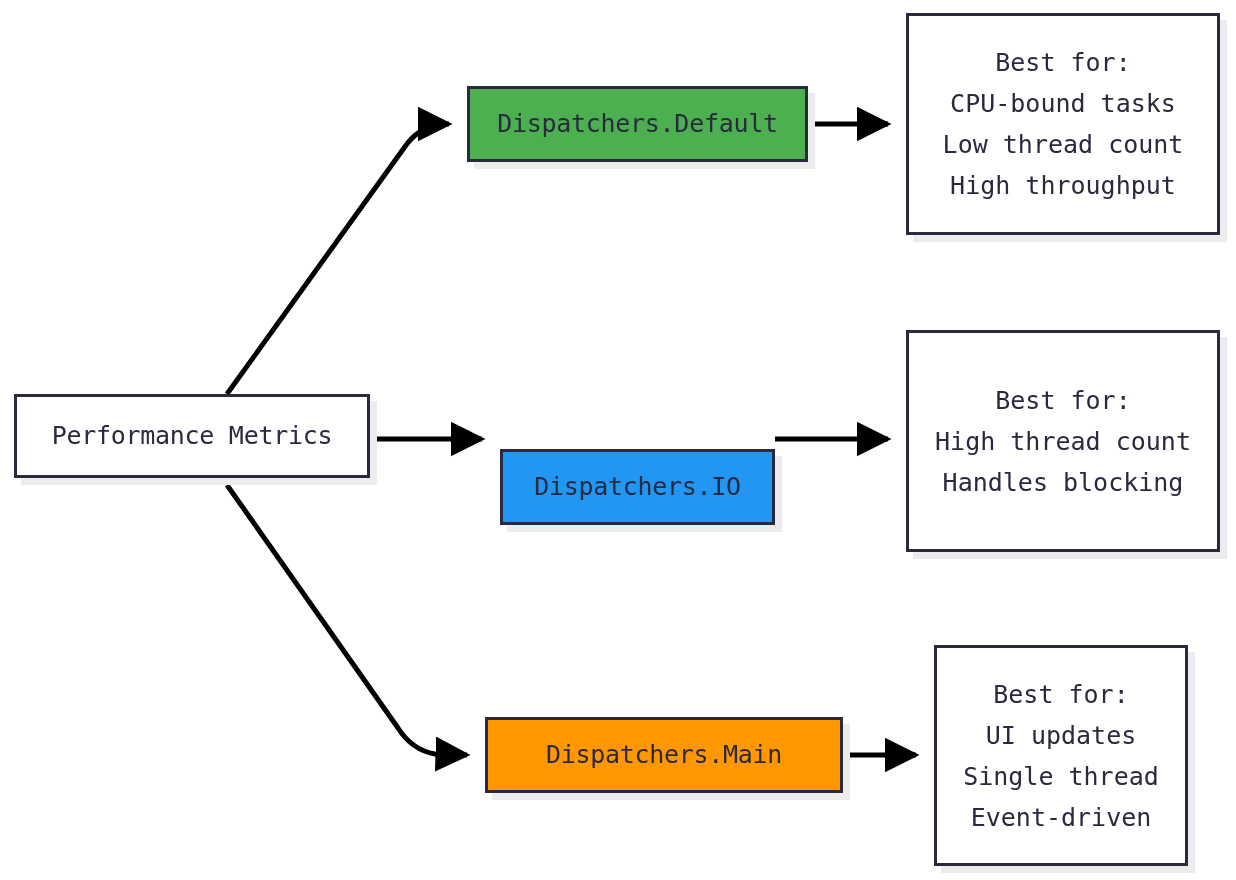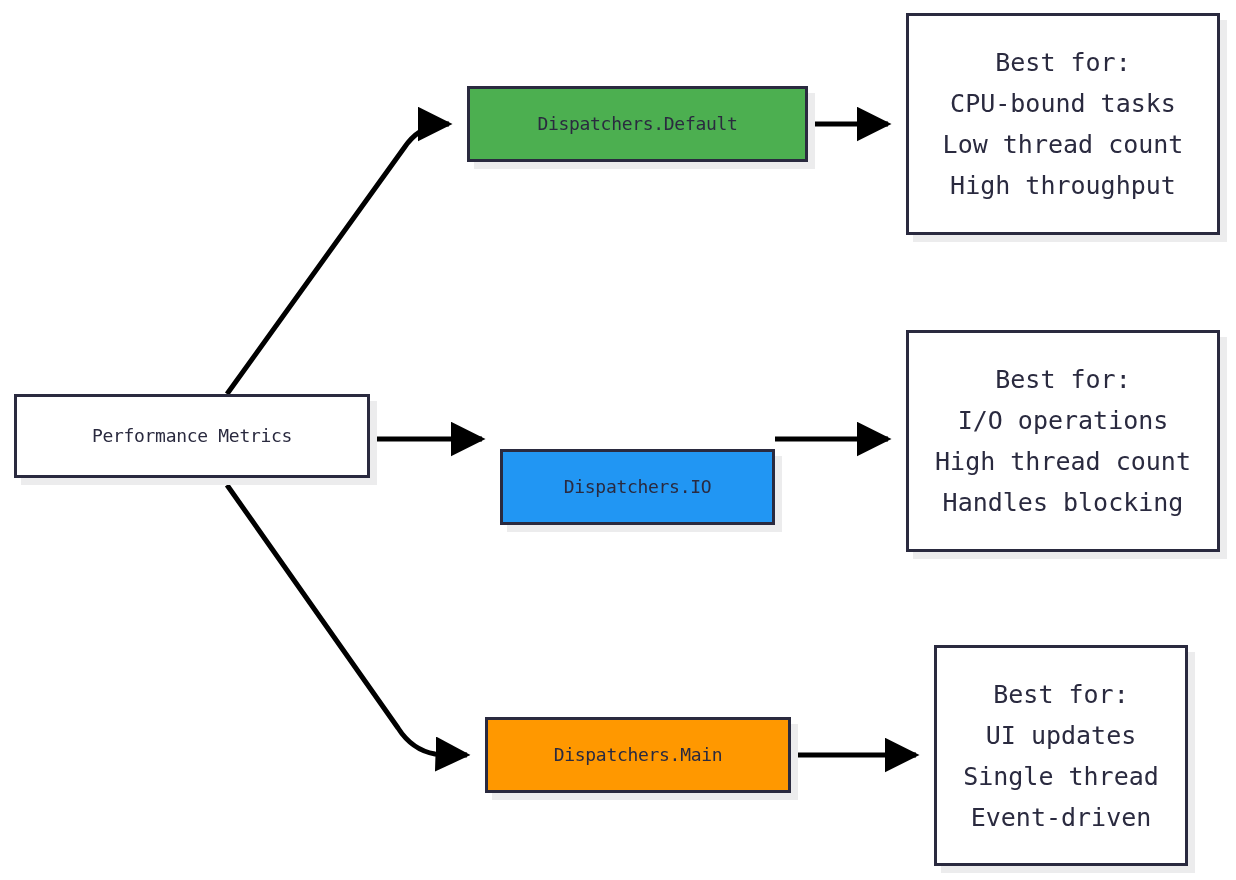--- a/index.html
+++ b/index.html
@@ -30,34 +30,34 @@
     background: #ffffff;
     color: #2a2a3f;
     display: flex;
     flex-direction: column;
     align-items: center;
     justify-content: center;
     box-shadow: 7px 7px 0 0 #ececed;
     z-index: 2;
   }
   .node-label {
-    font-size: 18px;
+    font-size: 25px;
     line-height: 1.05;
     letter-spacing: -0.3px;
     white-space: nowrap;
   }
   .detail-line {
     font-size: 25px;
     line-height: 41px;
     white-space: nowrap;
   }
   .n-root   { left: 14px;  top: 394px; width: 356px; height: 84px; }
   .n-def    { left: 467px; top: 86px;  width: 341px; height: 76px; }
   .n-io     { left: 500px; top: 401px; width: 275px; height: 76px; }
-  .n-main   { left: 485px; top: 717px; width: 306px; height: 76px; }
+  .n-main   { left: 485px; top: 717px; width: 358px; height: 76px; }
   .d-def    { left: 906px; top: 13px;  width: 314px; height: 222px; }
   .d-io     { left: 906px; top: 330px; width: 314px; height: 222px; }
   .d-main   { left: 934px; top: 645px; width: 254px; height: 221px; }
   .fill-green  { background: #4caf50; }
   .fill-blue   { background: #2196f3; margin-top: 48px; }
   .fill-orange { background: #ff9800; }
 </style>
 </head>
 <body>
 
@@ -101,21 +101,20 @@
 
   <div class="node d-def">
     <div class="detail-line">Best for:</div>
     <div class="detail-line">CPU-bound tasks</div>
     <div class="detail-line">Low thread count</div>
     <div class="detail-line">High throughput</div>
   </div>
 
   <div class="node d-io">
     <div class="detail-line">Best for:</div>
-    <div class="detail-line">I/O operations</div>
     <div class="detail-line">High thread count</div>
     <div class="detail-line">Handles blocking</div>
   </div>
 
   <div class="node d-main">
     <div class="detail-line">Best for:</div>
     <div class="detail-line">UI updates</div>
     <div class="detail-line">Single thread</div>
     <div class="detail-line">Event-driven</div>
   </div>

